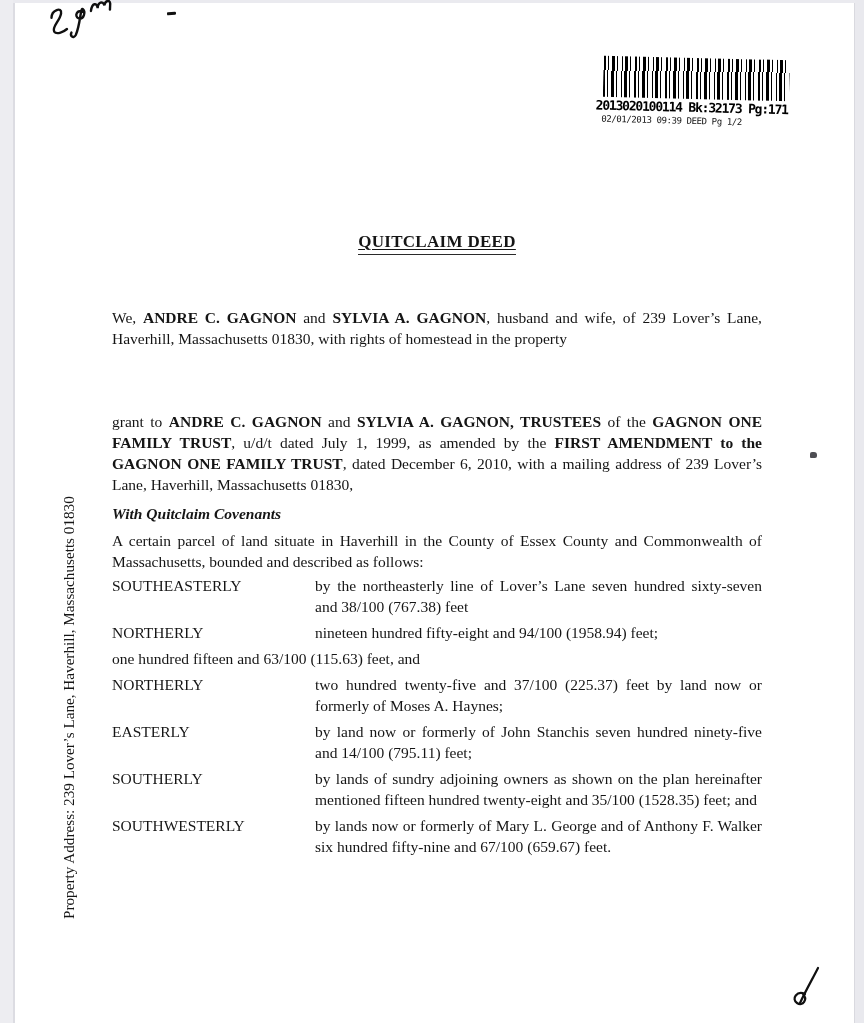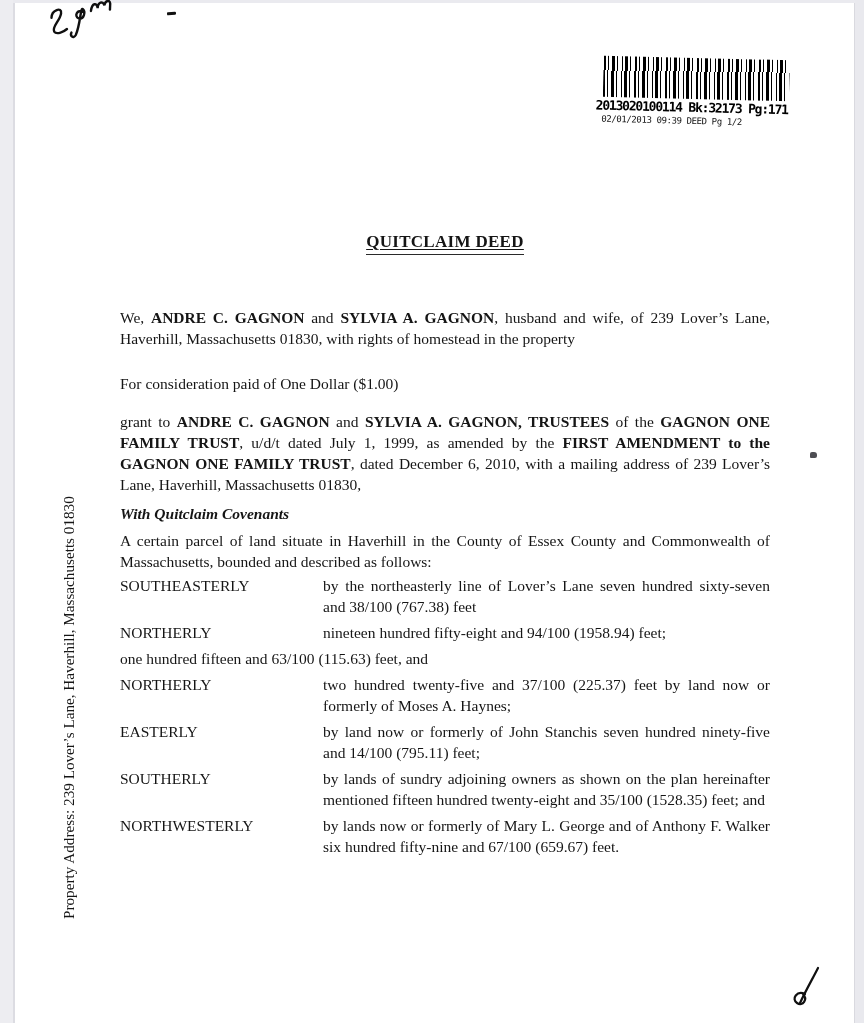--- a/index.html
+++ b/index.html
@@ -9,21 +9,21 @@
   .edge-left{position:absolute;left:0;top:0;width:13px;height:1023px;background:#ededf1;border-right:2px solid #dcdce2;}
   .edge-right{position:absolute;right:0;top:0;width:9px;height:1023px;background:#e9e9ee;border-left:1px solid #d9d9df;}
   .edge-top{position:absolute;left:13px;top:0;right:9px;height:3px;background:#eaeaef;}
   
   .stamp{position:absolute;left:596px;top:58px;width:200px;transform:rotate(1.4deg);text-align:left;}
   .bars{width:186px;height:41px;margin-left:7px;
     background-image:repeating-linear-gradient(90deg,#000 0 2px,transparent 2px 4px,#000 4px 5px,transparent 5px 8px,#000 8px 11px,transparent 11px 13px,#000 13px 14px,transparent 14px 18px,#000 18px 19px,transparent 19px 21px,#000 21px 24px,transparent 24px 26px,#000 26px 27px,transparent 27px 31px);}
   .stamp-line1{font-family:"DejaVu Sans Mono", monospace;font-weight:bold;font-size:13px;letter-spacing:-1.2px;white-space:nowrap;margin-top:1px;color:#000;}
   .stamp-line2{font-family:"DejaVu Sans Mono", monospace;font-size:9px;letter-spacing:-0.4px;white-space:nowrap;margin-top:1px;margin-left:6px;color:#111;}
   
-  .content{position:absolute;left:120px;top:0;width:650px;height:749px;font-size:15.5px;line-height:21px;}
+  .content{position:absolute;left:112px;top:0;width:650px;height:749px;font-size:15.5px;line-height:21px;}
   .abs{position:absolute;left:0;width:650px;}
   .title-wrap{top:231px;text-align:center;}
   .title{display:inline-block;font-weight:bold;font-size:17px;letter-spacing:0.3px;
          text-decoration:underline;text-underline-offset:2px;border-bottom:1px solid #2a2a2a;padding-bottom:2px;}
   .para{text-align:justify;}
   .p-grantors{top:291px;}
   .p-consideration{top:357px;}
   .p-grant{top:395px;}
   .p-covenants{top:487px;font-weight:bold;font-style:italic;}
   .p-parcel{top:514px;}
@@ -67,21 +67,20 @@
   </div>
 
   <div class="content">
 
     <div class="abs title-wrap">
       <span class="title">QUITCLAIM DEED</span>
     </div>
 
     <p class="abs para p-grantors"><span>We, </span><span class="b">ANDRE C. GAGNON</span><span> and </span><span class="b">SYLVIA A. GAGNON</span><span>, husband and wife, of 239 Lover’s Lane, Haverhill, Massachusetts 01830, with rights of homestead in the property</span></p>
 
-    <p class="abs para p-consideration">For consideration paid of One Dollar ($1.00)</p>
 
     <p class="abs para p-grant"><span>grant to </span><span class="b">ANDRE C. GAGNON</span><span> and </span><span class="b">SYLVIA A. GAGNON, TRUSTEES</span><span> of the </span><span class="b">GAGNON ONE FAMILY TRUST</span><span>, u/d/t dated July 1, 1999, as amended by the </span><span class="b">FIRST AMENDMENT to the GAGNON ONE FAMILY TRUST</span><span>, dated December 6, 2010,  with a mailing address of 239 Lover’s Lane, Haverhill, Massachusetts 01830,</span></p>
 
     <p class="abs para p-parcel">A certain parcel of land situate in Haverhill in the County of Essex County and Commonwealth of Massachusetts, bounded and described as follows:</p>
 
     <p class="abs p-covenants">With Quitclaim Covenants</p>
 
     <div id="boundary-list">
         <div class="brow">
           <div class="bterm">SOUTHEASTERLY</div>
@@ -100,21 +99,21 @@
         </div>
         <div class="brow">
           <div class="bterm">EASTERLY</div>
           <div class="bdesc">by land now or formerly of John Stanchis seven hundred ninety-five and 14/100 (795.11) feet;</div>
         </div>
         <div class="brow">
           <div class="bterm">SOUTHERLY</div>
           <div class="bdesc">by lands of sundry adjoining owners as shown on the plan hereinafter mentioned fifteen hundred twenty-eight and 35/100 (1528.35) feet; and</div>
         </div>
         <div class="brow">
-          <div class="bterm">NORTHWESTERLY</div>
+          <div class="bterm">SOUTHWESTERLY</div>
           <div class="bdesc">by lands now or formerly of Mary L. George and of Anthony F. Walker six hundred fifty-nine and 67/100 (659.67) feet.</div>
         </div>
       </div>
 
   </div>
 
   <div class="margin-note">Property Address: 239 Lover’s Lane, Haverhill, Massachusetts 01830</div>
 
   <svg class="initial-br" width="52" height="58" viewBox="0 0 52 58">
     <g fill="none" stroke="#101010" stroke-width="2.2" stroke-linecap="round">

